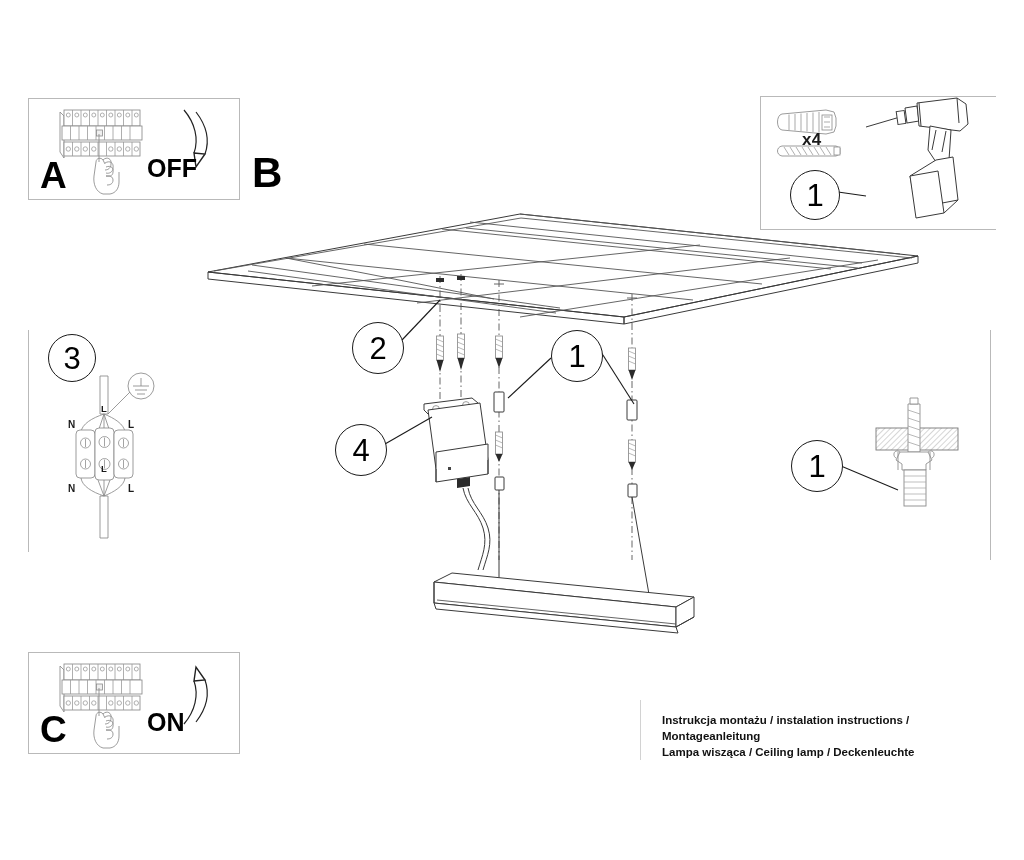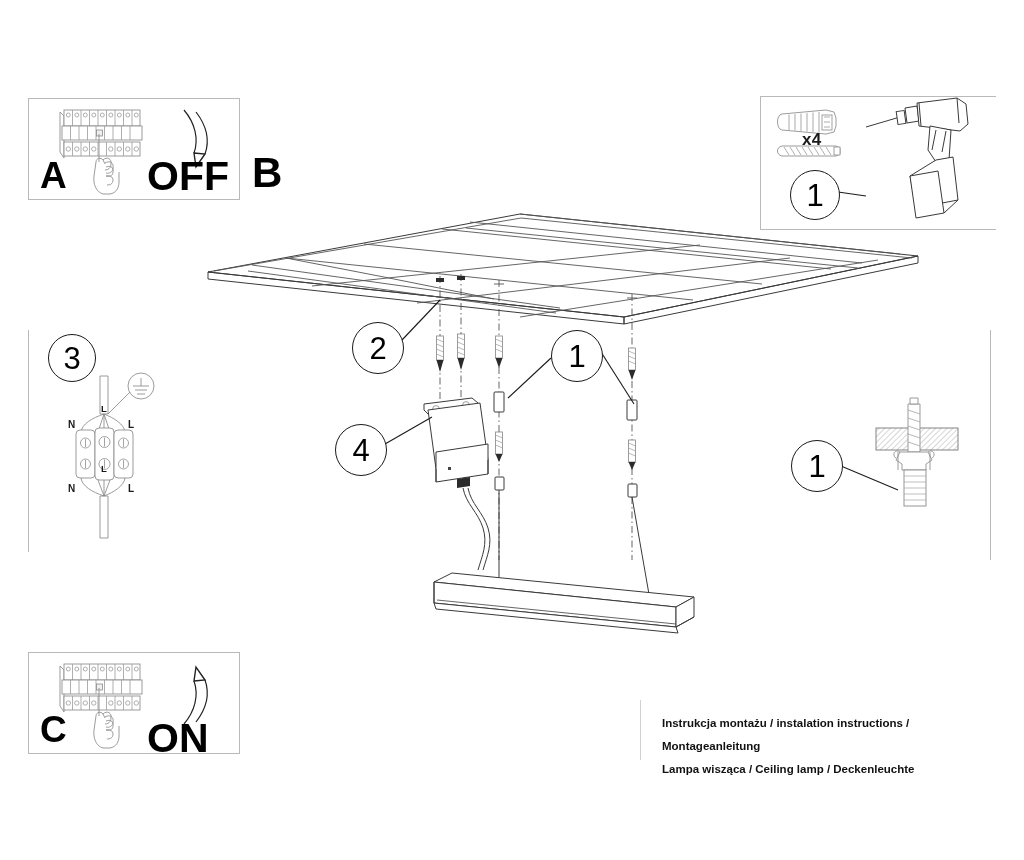--- a/index.html
+++ b/index.html
@@ -18,40 +18,40 @@
   #panel-anchor{left:990px;top:330px;width:6px;height:230px;border:none;
                 border-left:1.5px solid #b9b9b9;}
   #panel-footer-rule{left:640px;top:700px;width:356px;height:60px;border:none;
                      border-left:1.5px solid #d2d2d2;}
 
   .step-letter{position:absolute;font-size:37px;font-weight:700;letter-spacing:0;line-height:1;}
   #letter-a{left:40px;top:157px;}
   #letter-c{left:40px;top:711px;}
   #letter-b{left:252px;top:152px;font-size:42px;}
 
-  .word{position:absolute;font-size:41px;font-weight:700;line-height:1;}
+  .word{position:absolute;font-size:25px;font-weight:700;line-height:1;}
   #word-off{left:147px;top:156px;}
-  #word-on{left:147px;top:710px;margin-top:8px;}
+  #word-on{left:147px;top:710px;}
 
   .qty{position:absolute;font-size:17px;font-weight:600;color:#1a1a1a;letter-spacing:.3px;}
   #qty-plug{left:802px;top:130px;}
 
   .callout{position:absolute;border:1.6px solid #1a1a1a;border-radius:50%;
            background:#fff;display:flex;align-items:center;justify-content:center;
            font-size:31px;font-weight:400;line-height:1;}
 
   #callout-tools{left:790px;top:170px;width:48px;height:48px;}
   #callout-wiring{left:48px;top:334px;width:46px;height:46px;}
   #callout-2{left:352px;top:322px;width:50px;height:50px;}
   #callout-1-mid{left:551px;top:330px;width:50px;height:50px;}
   #callout-4{left:335px;top:424px;width:50px;height:50px;}
   #callout-1-right{left:791px;top:440px;width:50px;height:50px;}
 
   .footer{position:absolute;left:662px;top:712px;width:330px;
-          font-size:11.5px;line-height:23px;color:#111;font-weight:600;}
+          font-size:11.5px;line-height:16px;color:#111;font-weight:600;}
 
   svg{position:absolute;left:0;top:0;width:1024px;height:860px;overflow:visible;}
   .ln{fill:none;stroke:#3a3a3a;stroke-width:1;}
   .ln-d{fill:none;stroke:#555;stroke-width:.9;}
   .ln-th{fill:none;stroke:#222;stroke-width:1.2;}
   .ln-g{fill:none;stroke:#8a8a8a;stroke-width:.85;}
   .fillw{fill:#ffffff;}
   .filld{fill:#2b2b2b;}
   .lead{fill:none;stroke:#1a1a1a;stroke-width:1.1;}
   .dashdot{stroke-dasharray:7 3 1.5 3;}

